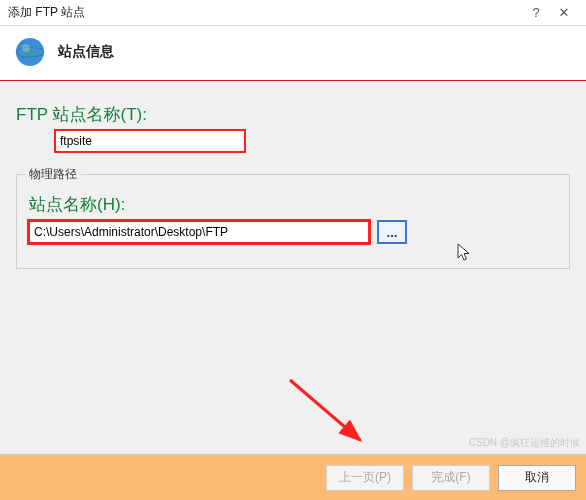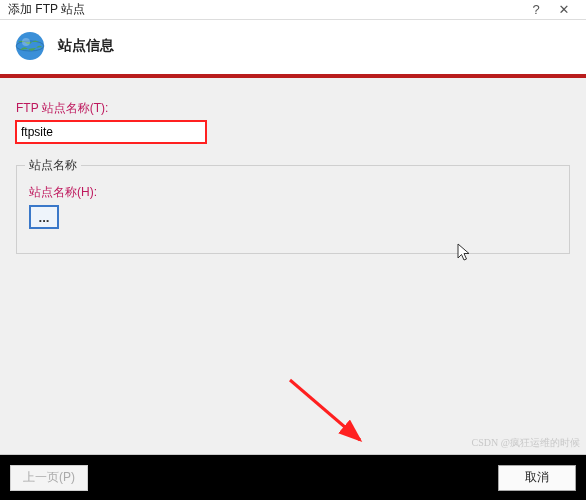--- a/index.html
+++ b/index.html
@@ -7,39 +7,39 @@
     width: 586px; height: 500px;
     background: #f0f0f0;
     font-family: "Microsoft YaHei", "Segoe UI", sans-serif;
     font-size: 12px;
     color: #333;
     position: relative;
     overflow: hidden;
   }
   .titlebar {
     display: flex; align-items: center;
-    height: 20px; padding: 0 8px;
+    height: 26px; padding: 0 8px;
     background: #fff; border-bottom: 1px solid #ddd;
   }
   .titlebar .title { flex: 1; font-size: 12px; color: #222; }
   .titlebar .ctl { width: 28px; text-align: center; font-size: 13px; color: #555; cursor: default; }
   .header {
     display: flex; align-items: center;
     padding: 10px 14px 12px 14px;
-    border-bottom: 4px solid #b91c1c;
+    border-bottom: 1px solid #b91c1c;
     background: #fff;
   }
   .header .globe { width: 32px; height: 32px; margin-right: 12px; }
   .header .heading { font-size: 14px; font-weight: bold; color: #222; }
   .content { padding: 22px 16px 0 16px; }
-  .field-label { font-size: 12px; color: #be185d; margin-bottom: 4px; }
+  .field-label { font-size: 17px; color: #15803d; margin-bottom: 4px; }
   .text-input {
     width: 190px; height: 22px;
     border: 1px solid #888; background: #fff;
-    padding: 0 4px; font-size: 12px; font-family: inherit;
+    padding: 0 4px; font-size: 12px; font-family: inherit; margin-left: 39px;
   }
   .hl-red { outline: 2px solid #ff2020; outline-offset: -1px; }
   .hl-red-thick { outline: 3px solid #ff2020; outline-offset: -1px; }
   .groupbox {
     border: 1px solid #cfcfcf; margin-top: 22px;
     padding: 18px 12px 24px 12px; position: relative;
   }
   .groupbox .legend {
     position: absolute; top: -9px; left: 8px;
     background: #f0f0f0; padding: 0 4px;
@@ -53,38 +53,38 @@
     display: flex; align-items: center; justify-content: center;
     font-weight: bold; color: #333;
   }
   .cursor {
     position: absolute; left: 457px; top: 243px;
     font-size: 18px; color: #333; pointer-events: none;
   }
   .footer {
     position: absolute; left: 0; right: 0; bottom: 0;
     height: 46px; border-top: 1px solid #ccc;
-    display: flex; justify-content: space-between; align-items: center;
-    padding: 0 10px; gap: 8px; background: #000000;
+    display: flex; justify-content: flex-end; align-items: center;
+    padding: 0 10px; gap: 8px; background: #fdba74;
   }
   .btn {
     min-width: 78px; height: 26px;
     border: 1px solid #a8a8a8; background: #fafafa;
     font-size: 12px; font-family: inherit; color: #222;
     display: inline-flex; align-items: center; justify-content: center;
     padding: 0 10px;
   }
   .btn.disabled { color: #aaa; background: #f4f4f4; border-color: #cfcfcf; }
   .arrow {
     position: absolute; left: 280px; top: 370px;
     width: 120px; height: 90px; pointer-events: none;
   }
   .watermark {
     position: absolute; right: 6px; bottom: 50px;
-    font-size: 10px; color: #c8c8c8; font-family: Liberation Serif, serif;
+    font-size: 10px; color: #c8c8c8;
   }
 </style>
 </head>
 <body>
 
 <div class="titlebar">
   <span class="title">添加 FTP 站点</span>
   <span class="ctl">?</span>
   <span class="ctl">✕</span>
 </div>
@@ -100,23 +100,24 @@
     </svg>
   </span>
   <span class="heading">站点信息</span>
 </div>
 
 <div class="content">
   <div class="field-label">FTP 站点名称(T):</div>
   <input class="text-input hl-red" type="text" value="ftpsite" style="">
 
   <div class="groupbox">
-    <div class="legend">站点名称</div>
+    <div class="legend">物理路径</div>
     <div class="field-label">站点名称(H):</div>
     <div class="path-row">
+      <input class="path-input hl-red-thick" type="text" value="C:\Users\Administrator\Desktop\FTP" style="">
       <button class="browse-btn">...</button>
     </div>
   </div>
 </div>
 
 <span class="cursor">
   <svg width="16" height="20" viewBox="0 0 16 20">
     <path d="M1 1 L1 15 L4.5 11.5 L7 17 L9.5 16 L7 10.5 L12 10.5 Z" fill="#fff" stroke="#333" stroke-width="1"></path>
   </svg>
 </span>
@@ -127,14 +128,15 @@
       <path d="M0,0 L8,3 L0,6 Z" fill="#ff2020"></path>
     </marker>
   </defs>
   <line x1="10" y1="10" x2="80" y2="70" stroke="#ff2020" stroke-width="3" marker-end="url(#ah)"></line>
 </svg>
 
 <div class="watermark">CSDN @疯狂运维的时候</div>
 
 <div class="footer">
   <button class="btn disabled">上一页(P)</button>
+  <button class="btn disabled">完成(F)</button>
   <button class="btn">取消</button>
 </div>
 
 </body></html>

